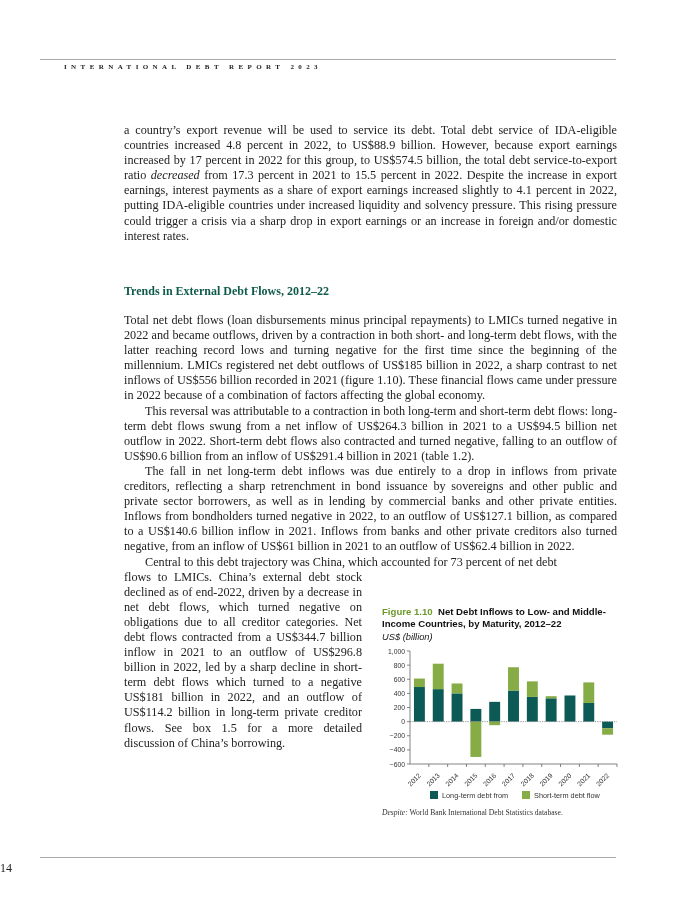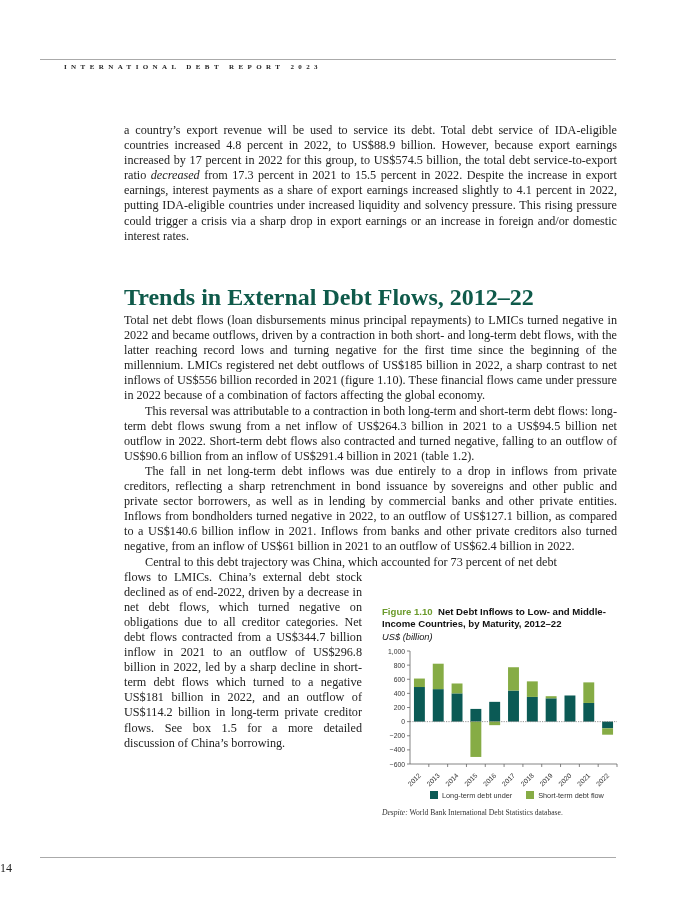--- a/index.html
+++ b/index.html
@@ -1,21 +1,21 @@
 <!DOCTYPE html>
 <html><head>
 <meta charset="utf-8">
 <style>
   html, body { margin:0; padding:0; background:#fff; }
   body { width:700px; height:906px; position:relative; overflow:hidden; font-family:"Liberation Serif", serif; color:#222; }
   .top-rule { position:absolute; left:40px; top:59px; width:576px; height:1px; background:#aaa; }
   .running-head { position:absolute; left:40px; top:63px; font-family:"Liberation Serif", serif; font-size:7px; font-weight:bold; letter-spacing:4.4px; color:#222;margin-left:24px; }
   .para { position:absolute; left:124px; width:493px; font-size:12.2px; line-height:15.1px; text-align:justify; }
   .p1 { top:123px; }
-  .heading { position:absolute; left:124px; top:284px; font-size:24px; font-weight:bold; color:#0f5a4a; }
+  .heading { position:absolute; left:124px; top:284px; font-size:12px; font-weight:bold; color:#0f5a4a; }
   .p2 { top:313px; }
   .indent { text-indent:21px; }
   .narrow { width:238px; }
   .fig-title { position:absolute; left:382px; top:606px; width:240px; font-family:Liberation Sans, sans-serif; font-size:9.6px; font-weight:bold; line-height:12px; color:#111; }
   .fig-num { color:#6b9a2b; }
   .fig-units { position:absolute; left:382px; top:632px; font-family:"Liberation Sans", sans-serif; font-size:9.3px; font-style:italic; color:#222; }
   #chart { position:absolute; left:375px; top:645px; }
   .source { position:absolute; left:382px; top:808px; font-size:7.6px; color:#333; }
   .bottom-rule { position:absolute; left:40px; top:857px; width:576px; height:1px; background:#aaa; }
   .page-num { position:absolute; left:0; width:656px; top:861px; text-align:left; font-size:12px; }
@@ -104,20 +104,20 @@
     <line x1="223.18181818181816" y1="119" x2="223.18181818181816" y2="122" stroke="#666" stroke-width="0.8"></line>
     <text x="215.77272727272725" y="131" text-anchor="end" font-size="6.8" font-family="Liberation Sans, sans-serif" fill="#333" transform="rotate(-45 215.77272727272725 131)">2021</text>
     <rect x="227.13363636363633" y="76.625" width="10.914545454545452" height="6.674062500000005" fill="#0b5a55"></rect>
     <rect x="227.13363636363633" y="83.2990625" width="10.914545454545452" height="6.398624999999996" fill="#86ac45"></rect>
     <line x1="241.99999999999997" y1="119" x2="241.99999999999997" y2="122" stroke="#666" stroke-width="0.8"></line>
     <text x="234.59090909090907" y="131" text-anchor="end" font-size="6.8" font-family="Liberation Sans, sans-serif" fill="#333" transform="rotate(-45 234.59090909090907 131)">2022</text>
     <line x1="35" y1="76.625" x2="242" y2="76.625" stroke="#777" stroke-width="0.8" stroke-dasharray="1.2,1.2"></line>
   </svg>
 
 <div class="legend">
-  <span><span class="sw" id="sw0" style="background: rgb(11, 90, 85);"></span><span>Long-term debt under</span></span>
+  <span><span class="sw" id="sw0" style="background: rgb(11, 90, 85);"></span><span>Long-term debt from</span></span>
   <span><span class="sw" id="sw1" style="background: rgb(134, 172, 69);"></span><span>Short-term debt flow</span></span>
 </div>
 
 <div class="source"><i>Despite:</i><span> World Bank International Debt Statistics database.</span></div>
 
 <div class="bottom-rule"></div>
 <div class="page-num">14</div>
 
 </body></html>

